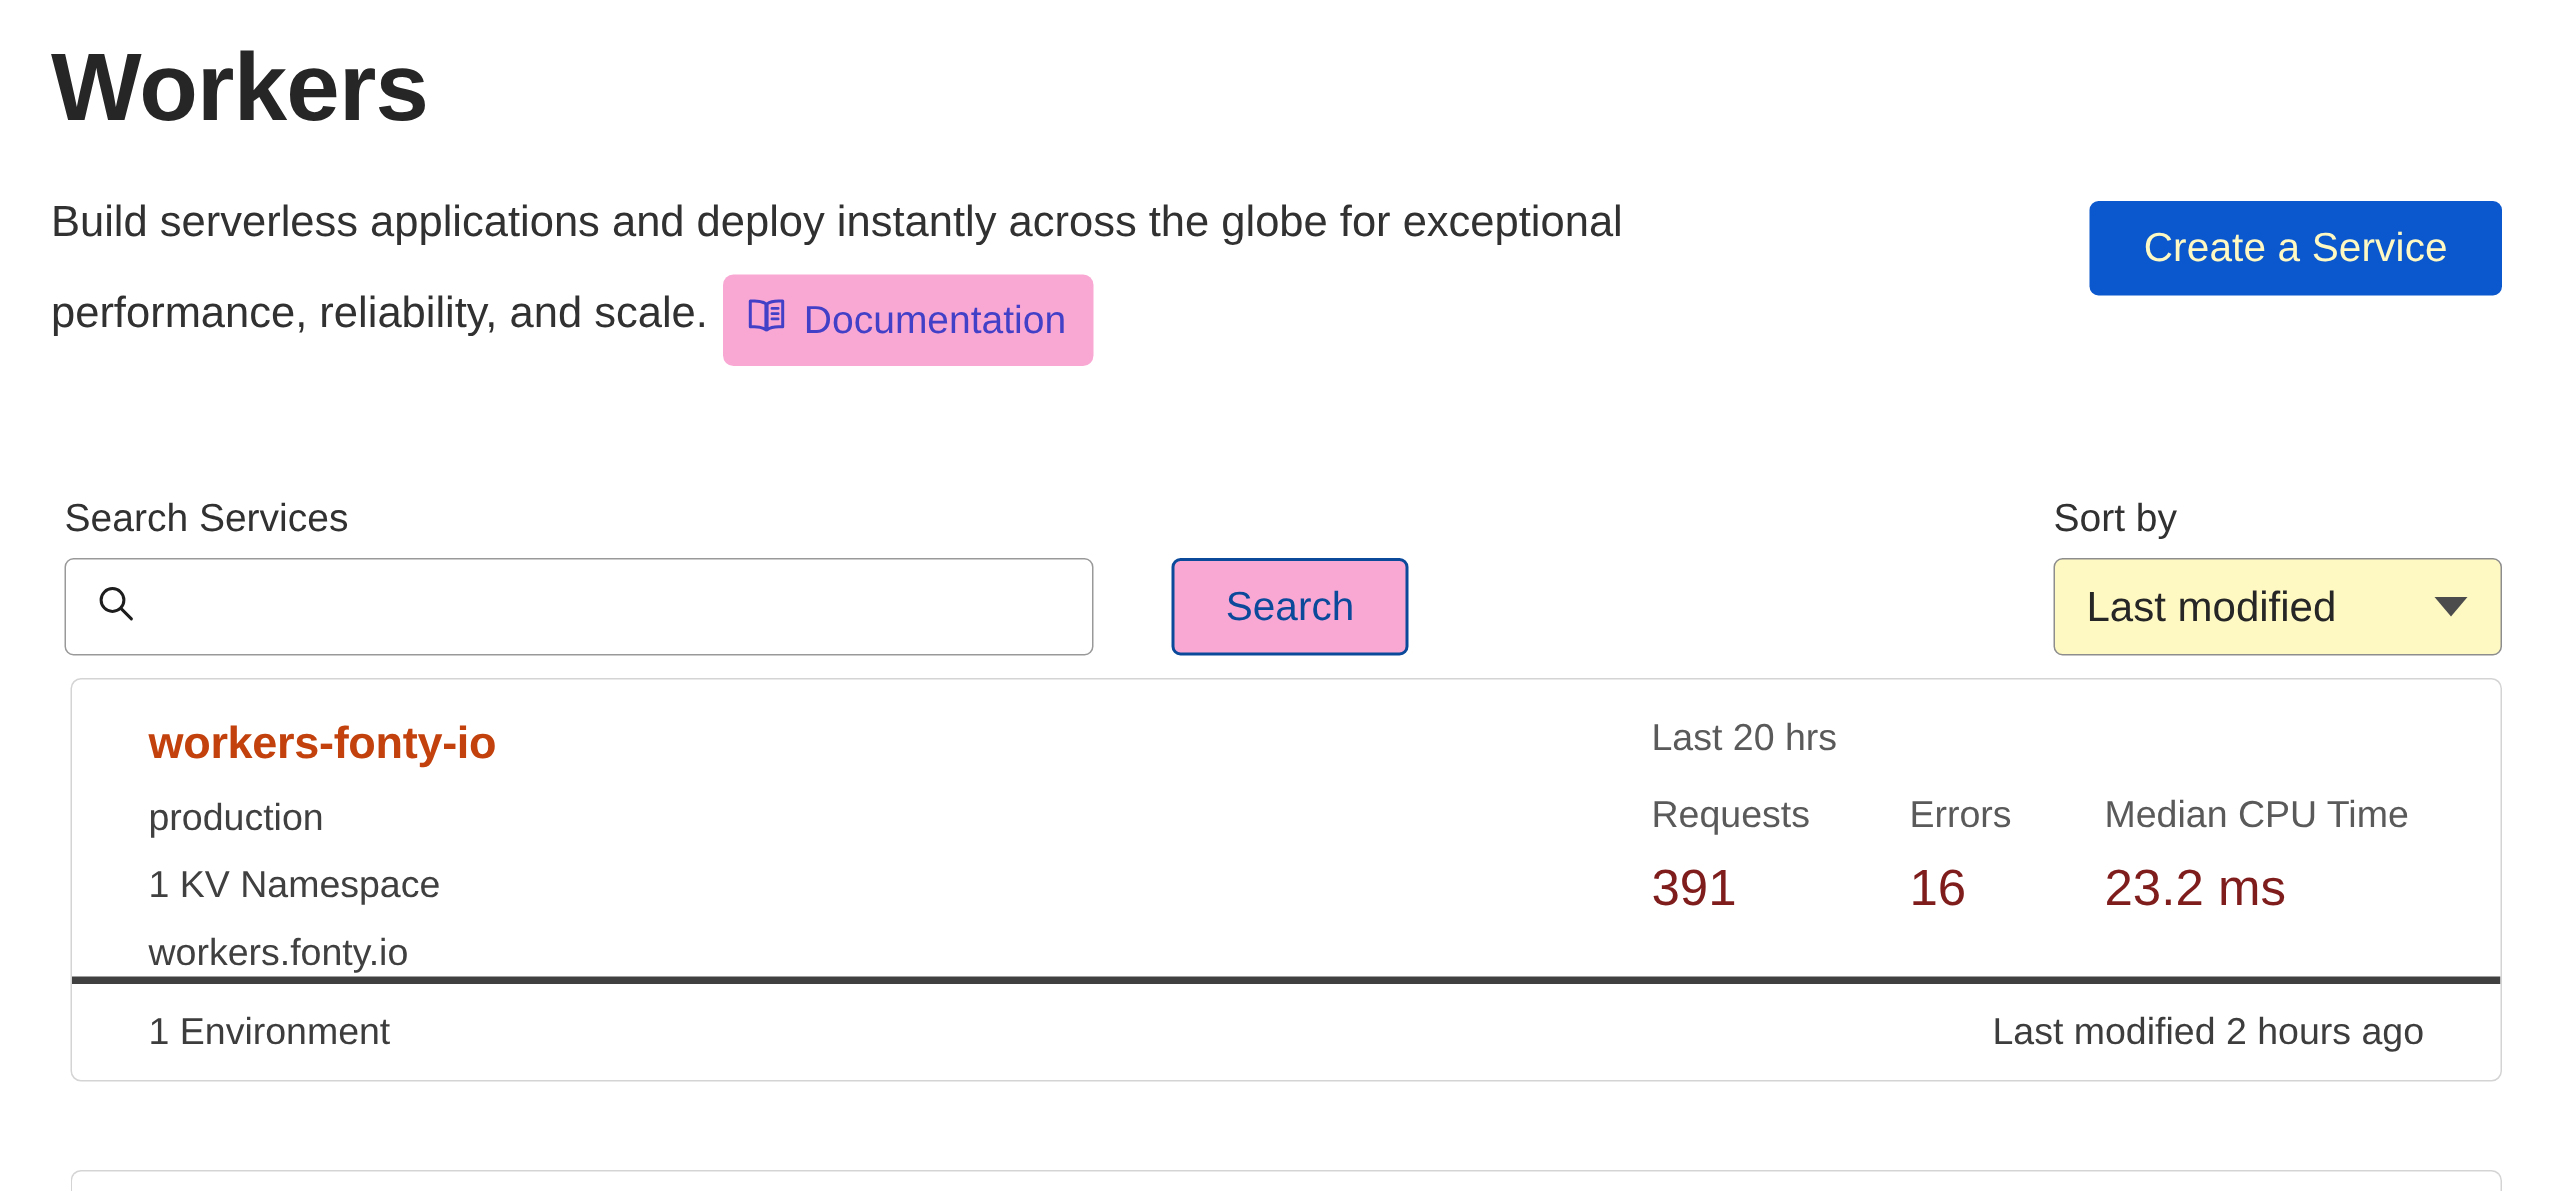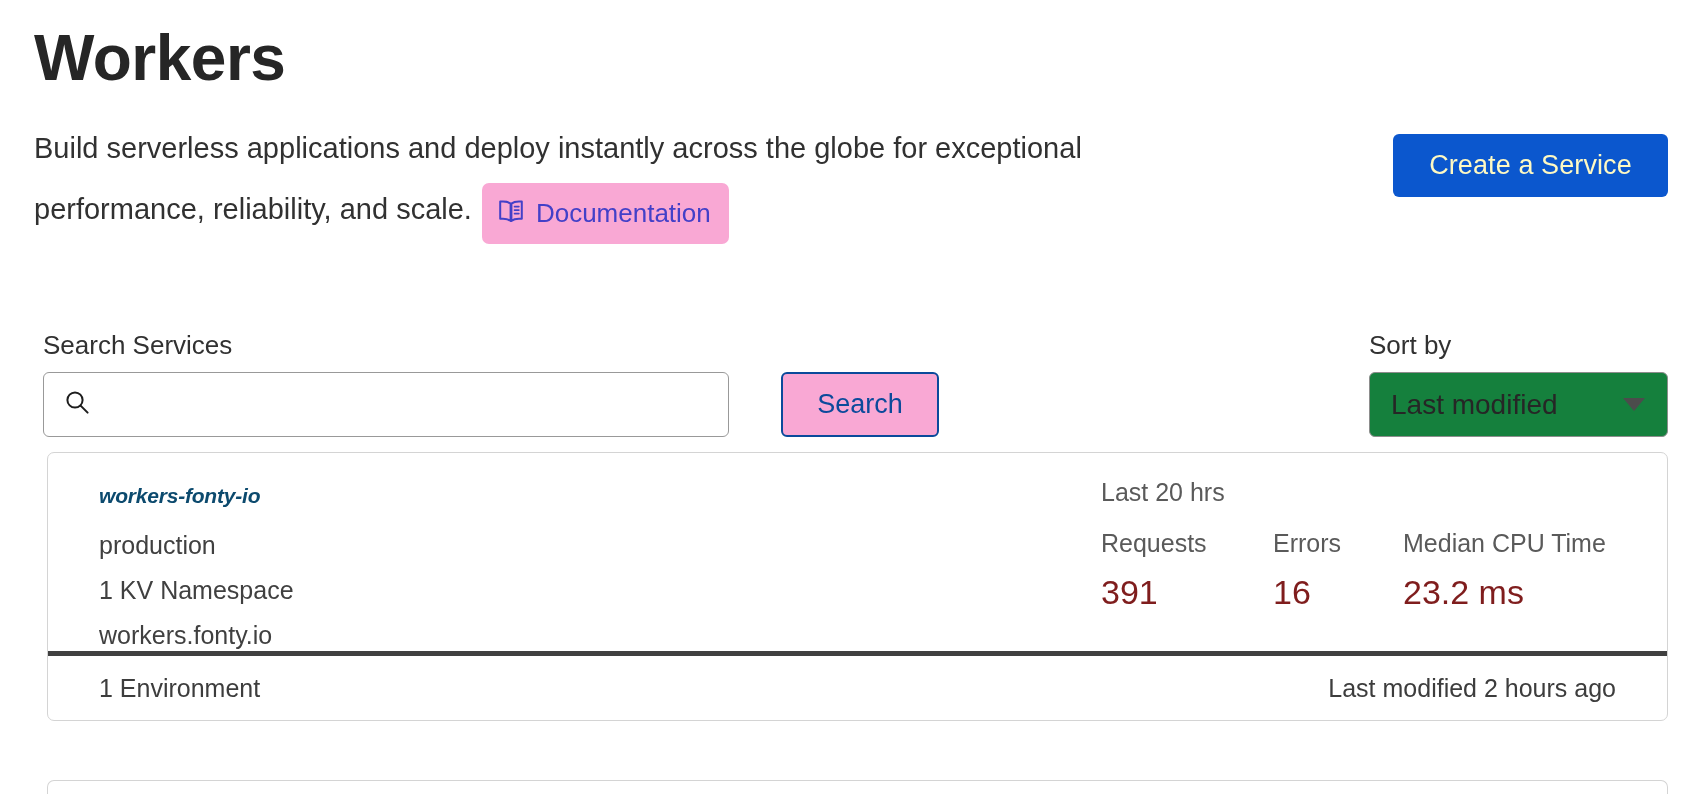--- a/index.html
+++ b/index.html
@@ -140,21 +140,21 @@
   }
 
   .sort-select {
     position: absolute;
     left: 1335px;
     top: 42px;
     width: 299px;
     height: 65px;
     border: 1px solid #8d8d8d;
     border-radius: 6px;
-    background: #15803d;
+    background: #fef9c3;
     display: flex;
     align-items: center;
     justify-content: space-between;
     padding: 0 22px 0 21px;
     cursor: pointer;
   }
   .sort-select .value {
     font-size: 28px;
     color: #262626;
     line-height: 32px;
@@ -178,27 +178,26 @@
     overflow: hidden;
   }
 
   .card-body {
     position: relative;
     height: 198px;
     padding: 23px 0 0 51px;
   }
 
   .service-name {
-    font-size: 21px;
+    font-size: 30px;
     font-weight: bold;
-    color: #0c4a6e;
+    color: #c2410c;
     line-height: 40px;
     letter-spacing: -0.2px;
     cursor: pointer;
-    font-style: italic;
   }
 
   .service-meta {
     font-size: 25px;
     color: #404040;
     line-height: 45px;
     margin-top: 7px;
   }
   .service-meta div { white-space: nowrap; }
 

